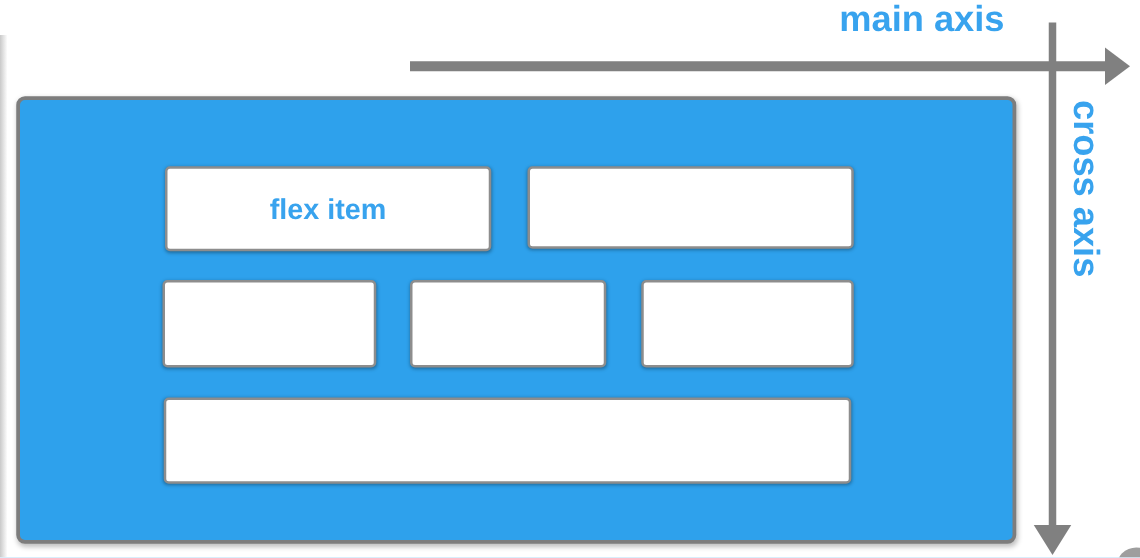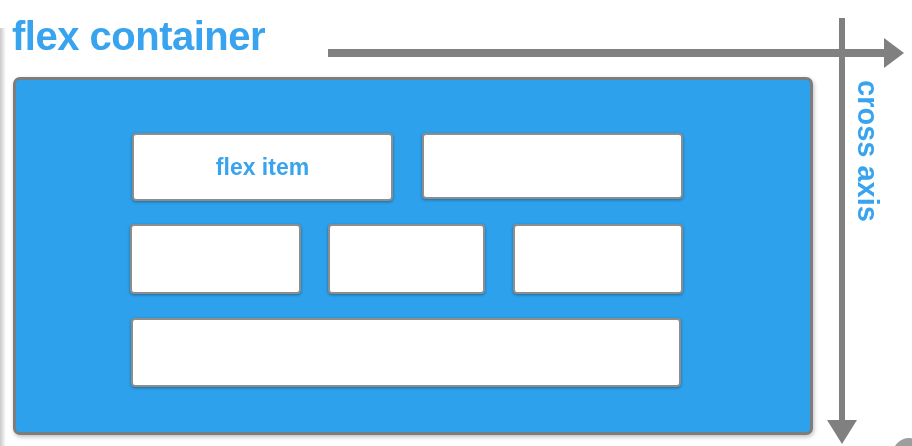--- a/index.html
+++ b/index.html
@@ -123,24 +123,24 @@
     background: #9e9e9e;
   }
 </style>
 </head>
 <body>
 
 <div class="stage">
 
   <div class="left-edge"></div>
 
-  <div class="title">flex container</div>
 
   <div class="main-axis-line"></div>
   <div class="main-axis-head"></div>
+  <div class="main-axis-label">main axis</div>
 
   <div class="cross-axis-line"></div>
   <div class="cross-axis-head"></div>
   <div class="cross-axis-label">cross axis</div>
 
   <div class="flex-container">
     <div class="flex-box box-1">flex item</div>
     <div class="flex-box box-2"></div>
     <div class="flex-box box-3"></div>
     <div class="flex-box box-4"></div>

